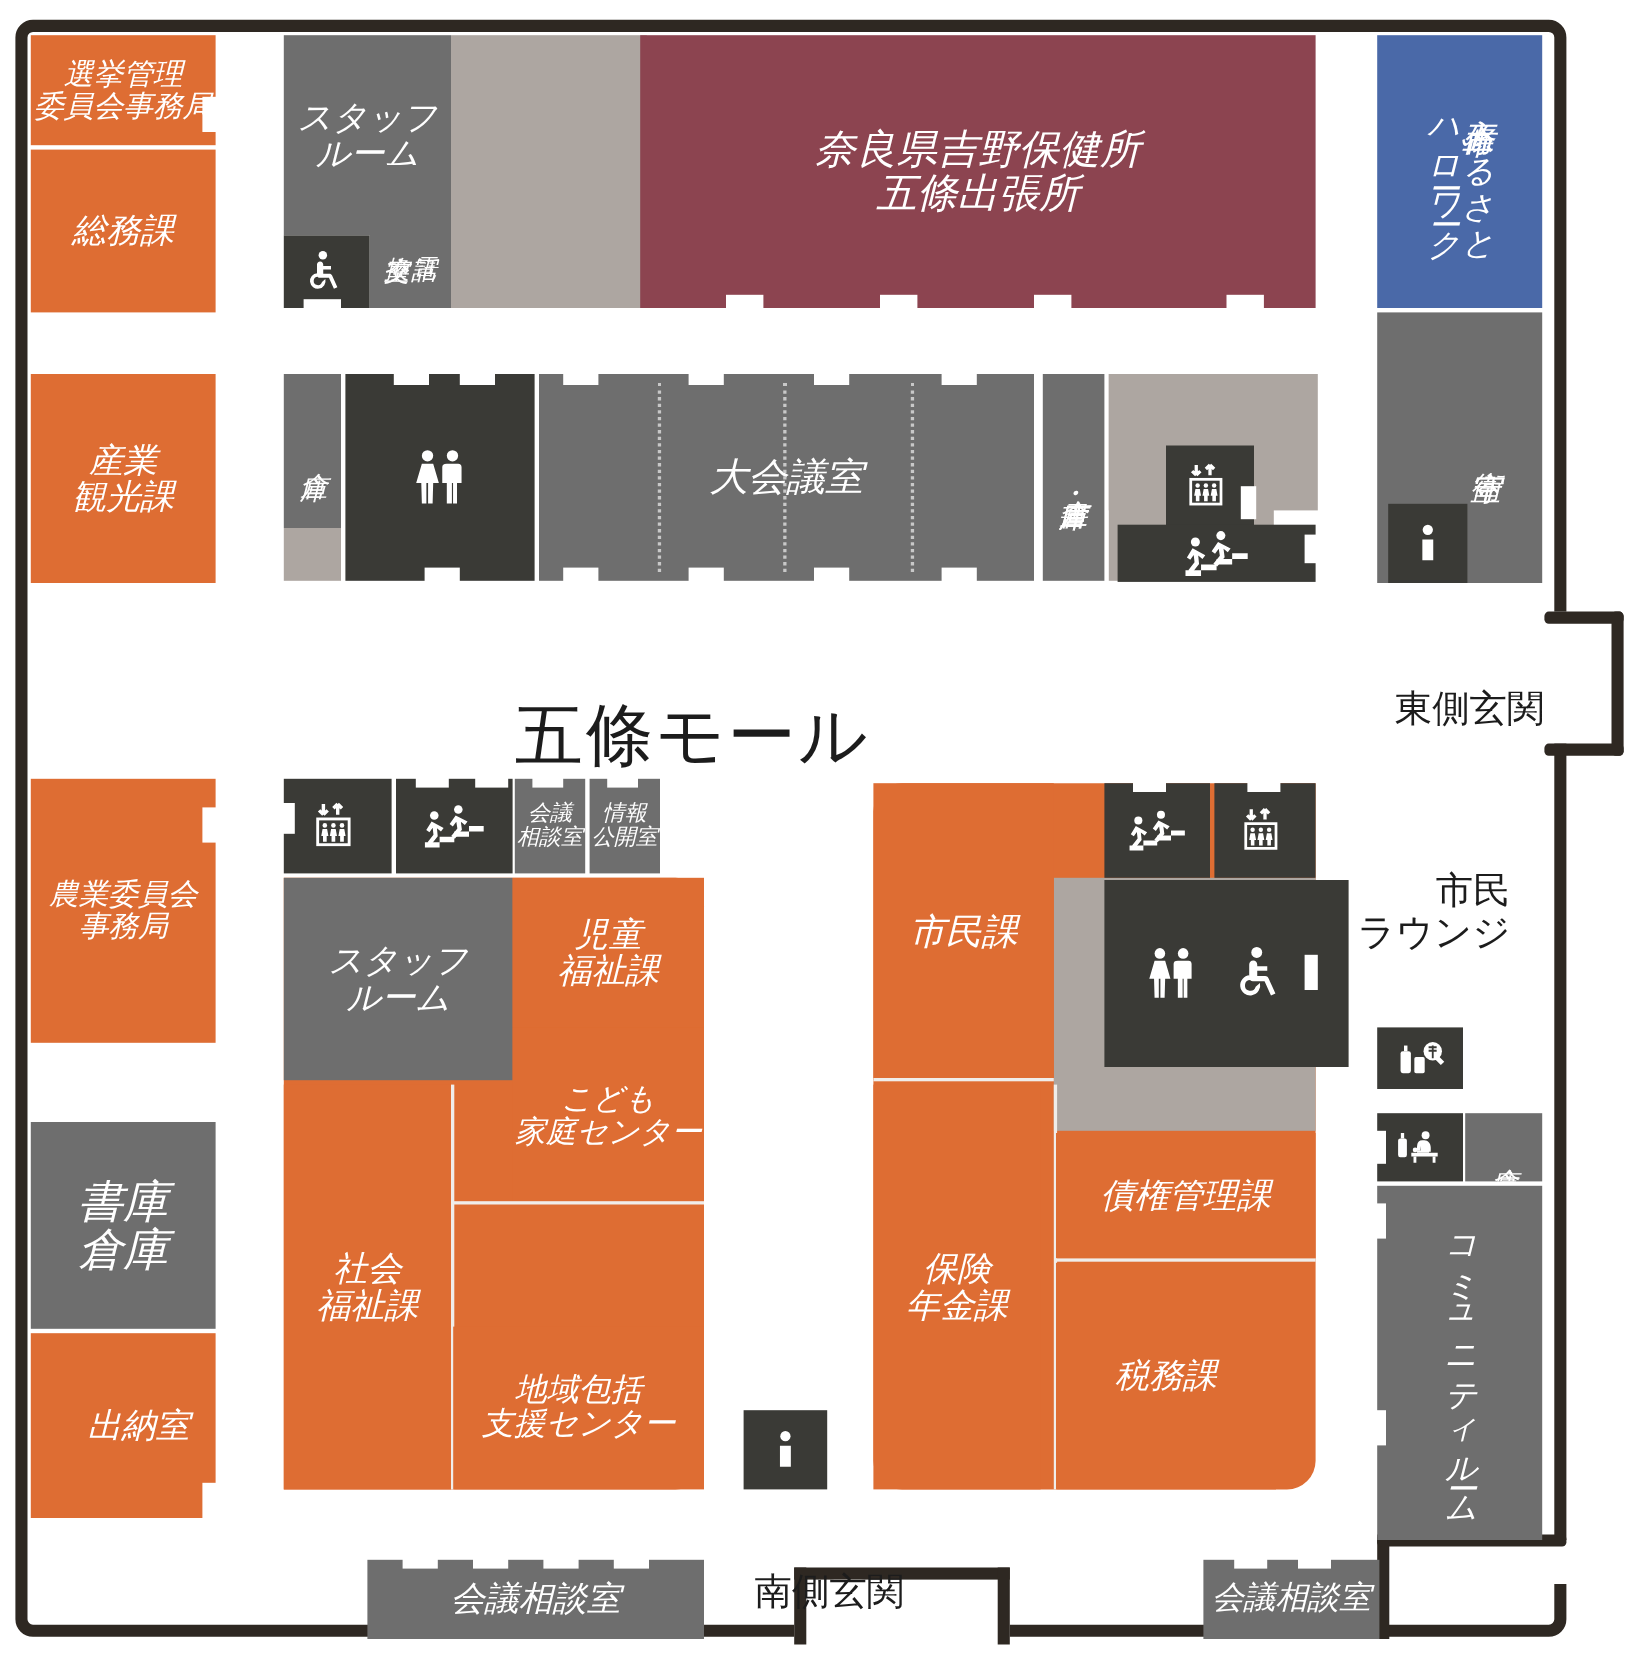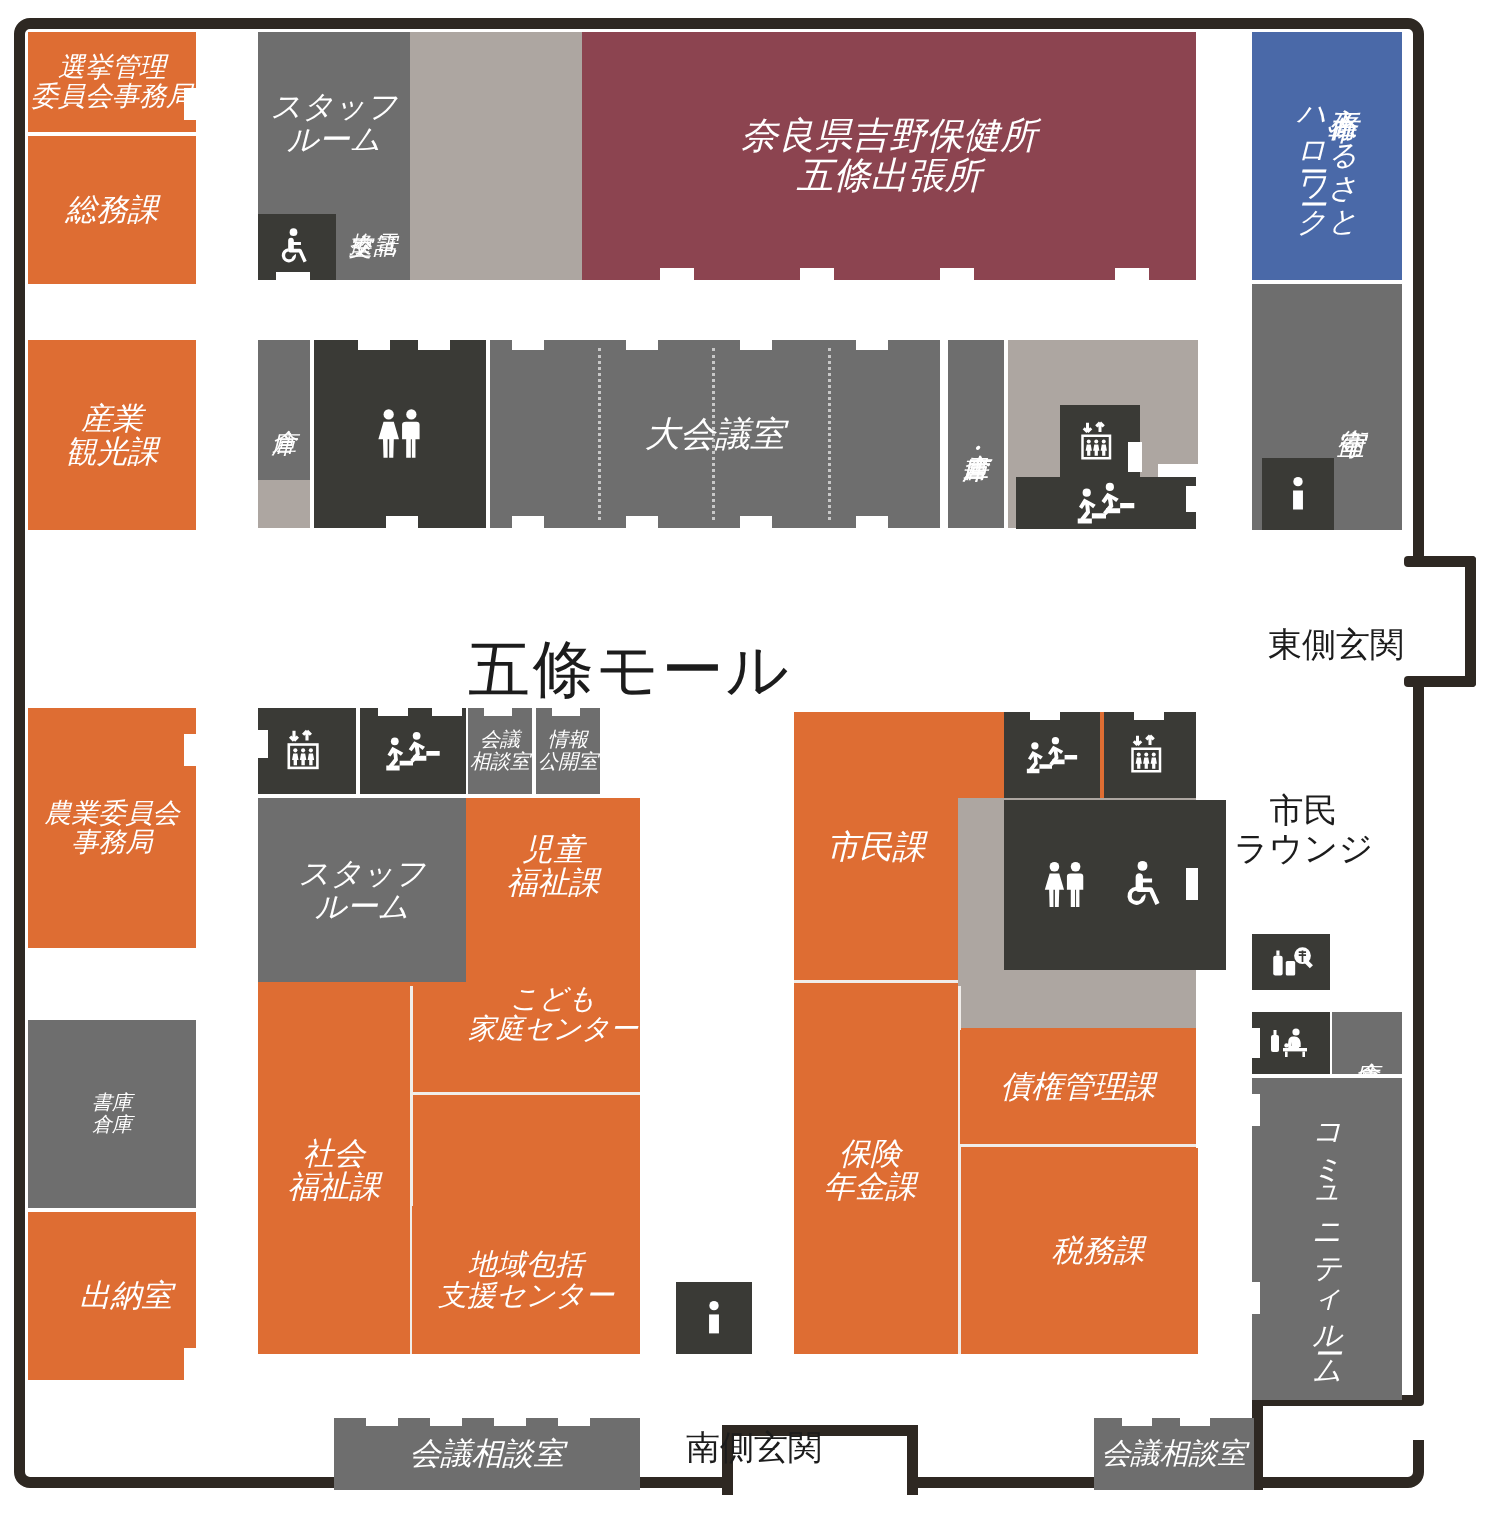--- a/index.html
+++ b/index.html
@@ -180,35 +180,35 @@
   </div>
   <div class="whitecut" style="left:1128px;top:442px;width:14px;height:30px;"></div>
   <div class="whitecut" style="left:1186px;top:486px;width:12px;height:26px;"></div>
 
   <div class="floating" style="left:468px;top:568px;font-size:62px;letter-spacing:2px;">
     <span>五條モール</span>
   </div>
   <div class="floating" style="left:1268px;top:589px;font-size:34px;">
     <span>東側玄関</span>
   </div>
-  <div class="floating" style="left:1234px;top:755px;font-size:34px;text-align:center;">
+  <div class="floating" style="left:1234px;top:755px;font-size:34px;text-align:right;">
     <span>市民
 ラウンジ</span>
   </div>
   <div class="floating" style="left:686px;top:1392px;font-size:34px;">
     <span>南側玄関</span>
   </div>
 
   <div class="room orange" style="left:28px;top:708px;width:168px;height:240px;font-size:27px;">
     <span>農業委員会
 事務局</span>
   </div>
   <div class="whitecut" style="left:184px;top:734px;width:14px;height:32px;"></div>
 
-  <div class="room gray" style="left:28px;top:1020px;width:168px;height:188px;font-size:20px;">
+  <div class="room gray" style="left:28px;top:1020px;width:168px;height:188px;font-size:41px;">
     <span>書庫
 倉庫</span>
   </div>
 
   <div class="room orange" style="left:28px;top:1212px;width:168px;height:168px;font-size:31px;padding-left:28px;">
     <span>出納室</span>
   </div>
   <div class="whitecut" style="left:184px;top:1348px;width:14px;height:32px;"></div>
 
   <div class="icon dark" style="left:258px;top:708px;width:98px;height:86px;">
@@ -342,21 +342,21 @@
   <div class="room orange" style="left:794px;top:986px;width:152px;height:368px;font-size:31px;">
     <span>保険
 年金課</span>
   </div>
   <div class="divline" style="left:958px;top:986px;width:3px;height:368px;"></div>
 
   <div class="room orange" style="left:960px;top:1030px;width:236px;height:114px;font-size:31px;">
     <span>債権管理課</span>
   </div>
   <div class="divline" style="left:960px;top:1144px;width:236px;height:3px;"></div>
-  <div class="room orange" style="left:960px;top:1148px;width:200px;height:206px;font-size:31px;margin-left:38px;">
+  <div class="room orange" style="left:960px;top:1148px;width:200px;height:206px;font-size:31px;">
     <span>税務課</span>
   </div>
 
   <div class="icon dark" style="left:1252px;top:934px;width:78px;height:56px;">
     <svg viewBox="0 0 44 32" width="46" height="34" fill="#fff" aria-hidden="true">
       <rect x="5" y="10" width="9" height="19" rx="2"></rect>
       <rect x="8" y="5" width="3" height="5"></rect>
       <rect x="17" y="15" width="9" height="14" rx="1.5"></rect>
       <circle cx="33" cy="10" r="8"></circle>
       <path d="M29.4 6.5h7M29.4 9.5h7M33 5v11" stroke="#3A3A36" stroke-width="1.6" fill="none"></path>

